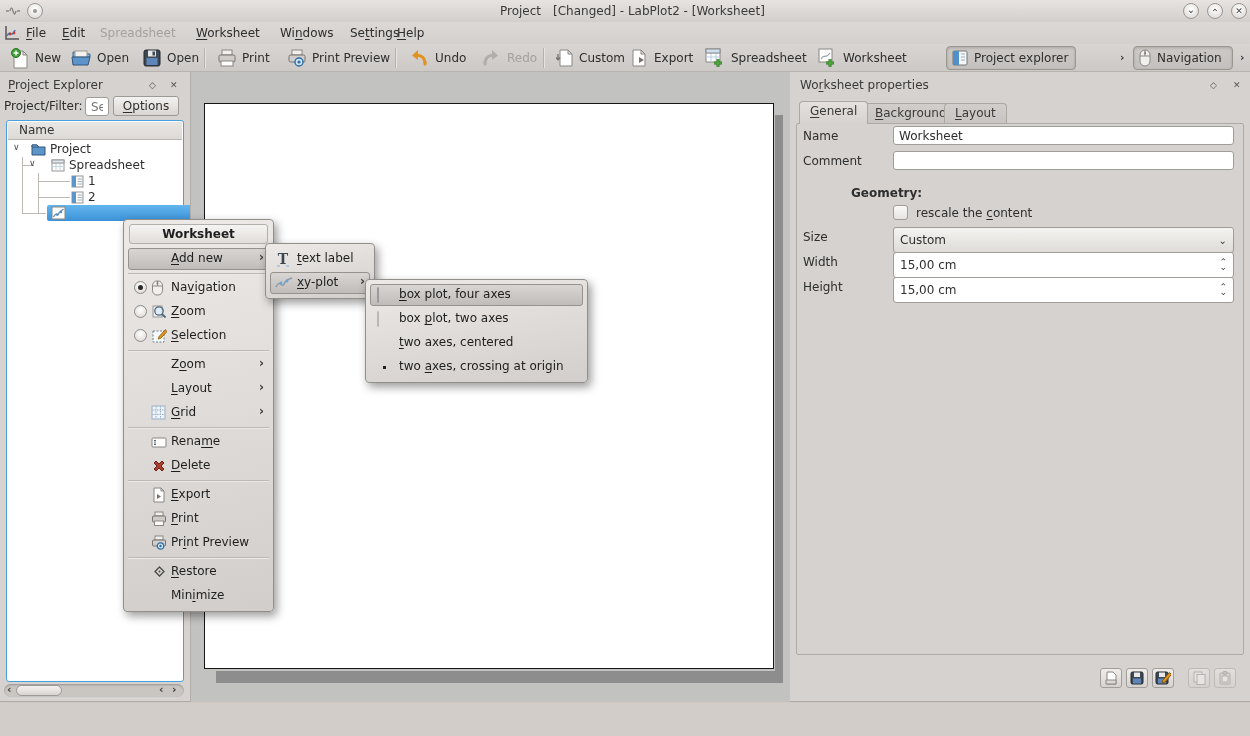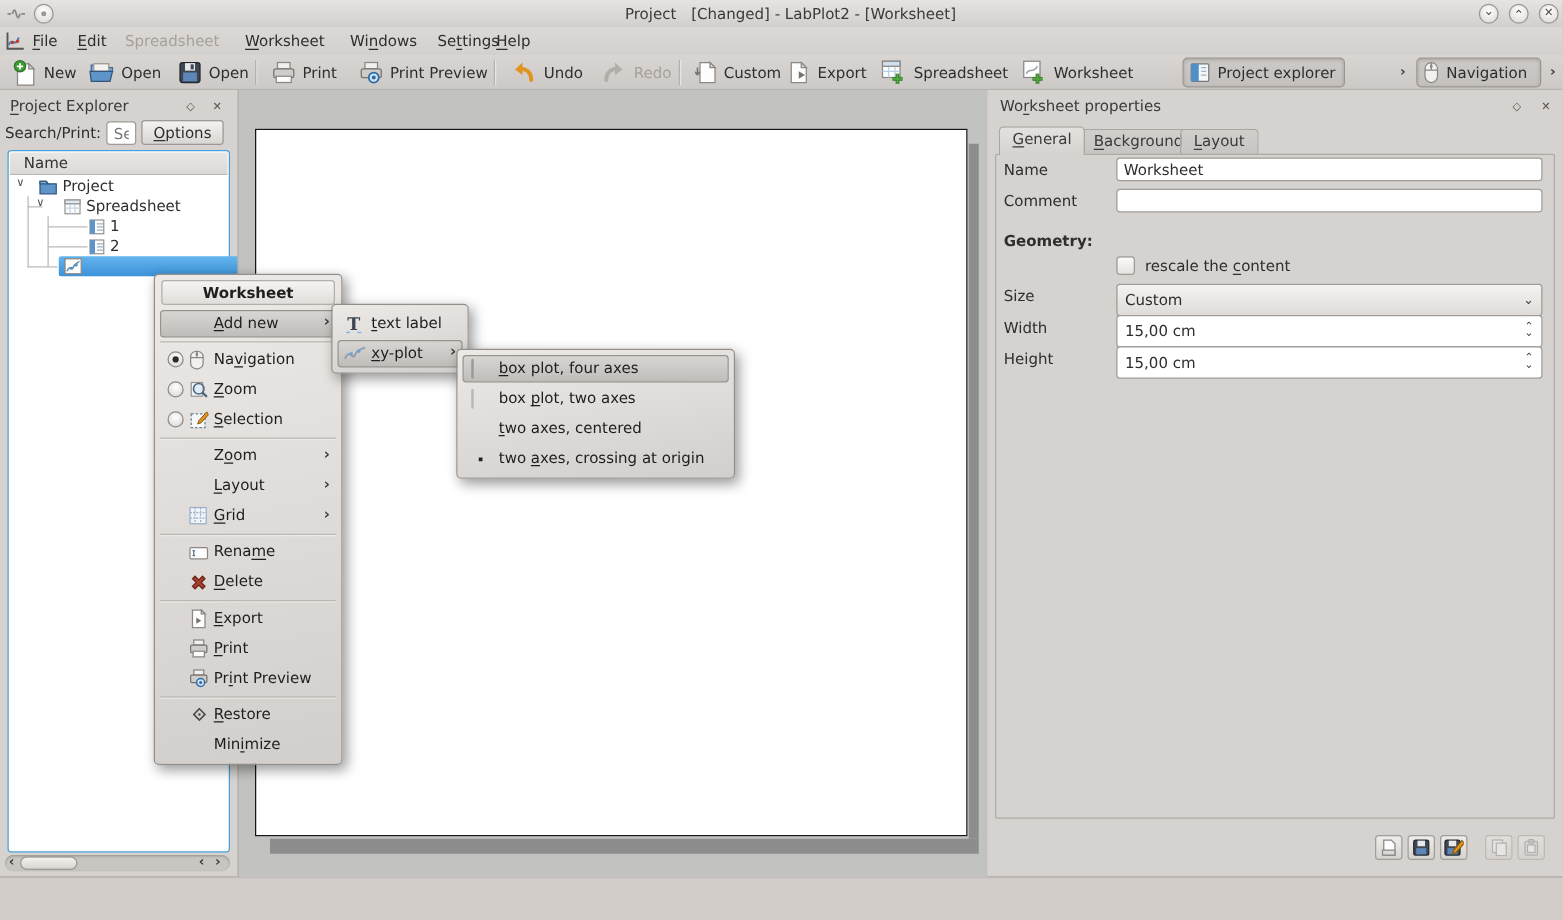--- a/index.html
+++ b/index.html
@@ -292,21 +292,21 @@
       <span>Navigation</span>
     </span>
     <span class="chev" style="left:1240px;"></span>
   </div>
 
   <div class="abs" style="left:0;top:72px;width:190px;height:630px;">
     <span class="dock-title abs" style="left:8px;top:6px;"><u>P</u>roject Explorer</span>
     <span class="dock-glyph g-diamond abs" style="left:149px;top:6px;"></span>
     <span class="dock-glyph g-x abs" style="left:170px;top:6px;"></span>
 
-    <span class="abs" style="left:4px;top:27px;">Search/Print:</span>
+    <span class="abs" style="left:4px;top:27px;">Project/Filter:</span>
     <input class="tinput" style="left: 85px; top: 25px; width: 24px;" placeholder="Se.">
     <span class="push-btn" style="left:113px;top:24px;width:66px;height:20px;">
       <span><u>O</u>ptions</span>
     </span>
   </div>
 
   <div id="explorer-tree">
     <div id="tree-header">Name</div>
 
     <div class="tree-line" style="left:15px;top:36px;width:1px;height:57px;"></div>
@@ -387,21 +387,21 @@
   <span class="tab active" style="left:799px;"><span><u>G</u>eneral</span></span>
   <span class="tab" style="left:864px;"><span><u>B</u>ackground</span></span>
   <span class="tab" style="left:944px;"><span><u>L</u>ayout</span></span>
   <div id="tabpane"></div>
 
   <span class="f-label" style="top:129px;">Name</span>
   <input class="tinput" style="left: 893px; top: 126px; width: 341px;" value="Worksheet">
   <span class="f-label" style="top:154px;">Comment</span>
   <input class="tinput" style="left: 893px; top: 151px; width: 341px;" value="">
 
-  <span class="f-label" style="top:186px;font-weight:bold;">Geometry:</span>
+  <span class="f-label" style="top:186px;font-weight:bold;margin-left:48px;">Geometry:</span>
 
   <span class="checkbox" style="left:893px;top:205px;"></span>
   <span class="abs" style="left:916px;top:206px;">rescale the <u>c</u>ontent</span>
 
   <span class="f-label" style="top:230px;">Size</span>
   <div class="widget" style="top:227px;">
     <span class="wval">Custom</span>
     <span class="w-chev">⌄</span>
   </div>
 

